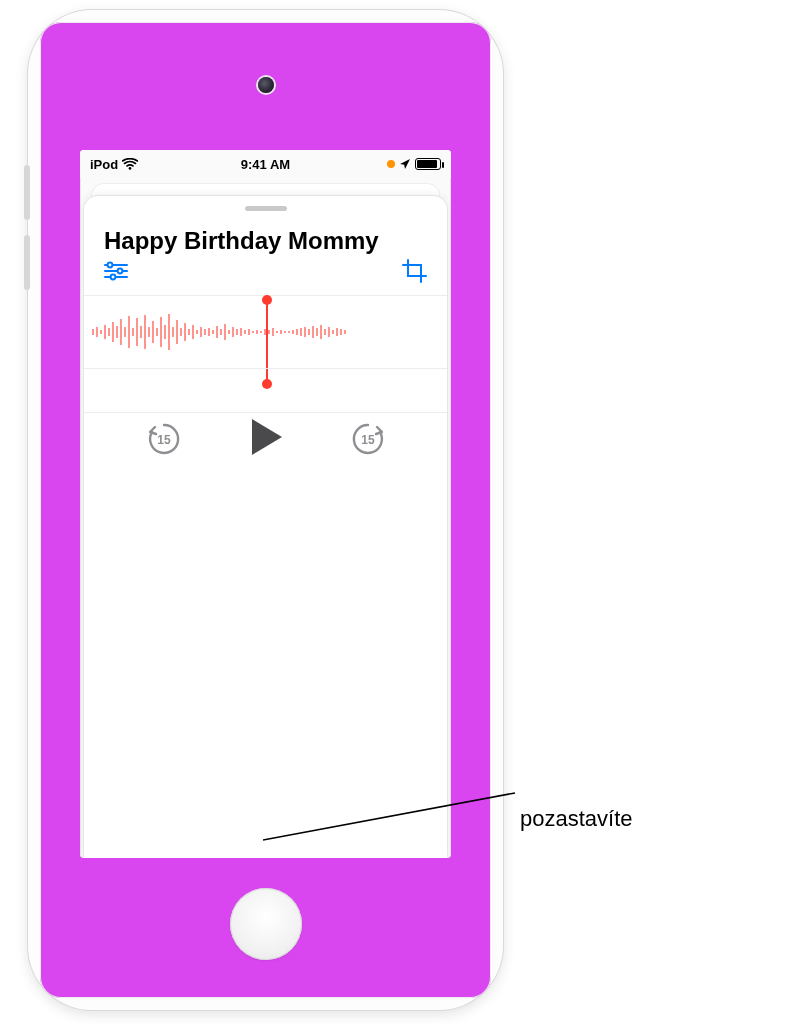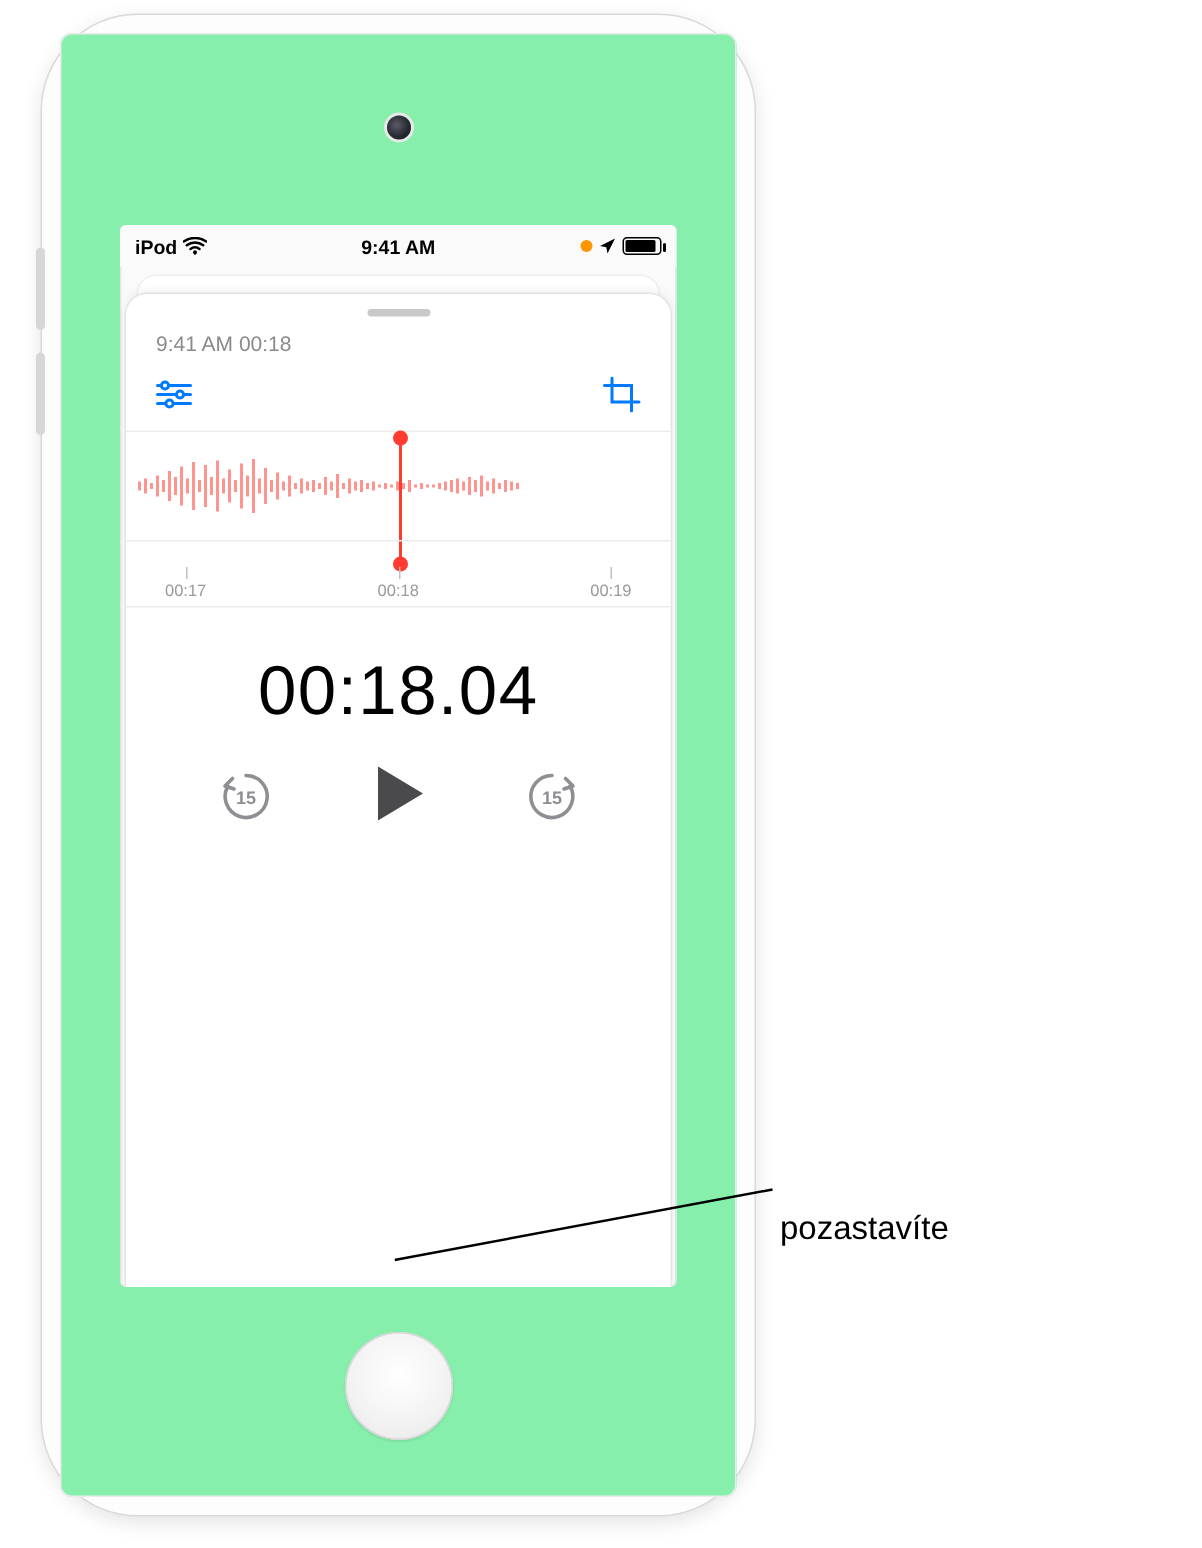--- a/index.html
+++ b/index.html
@@ -17,22 +17,22 @@
     top: 10px;
     width: 475px;
     height: 1000px;
     border-radius: 64px;
     background: #fdfdfd;
     box-shadow: 0 0 0 1px #d9d9d9, 0 4px 14px rgba(0,0,0,.12);
   }
   .device-inner {
     position: absolute;
     inset: 12px;
-    border-radius: 8px;
-    background: #86efac;
+    border-radius: 21px;
+    background: #d946ef;
     box-shadow: inset 0 0 0 1px #ebebeb;
   }
   .side-btn {
     position: absolute;
     left: -4px;
     width: 6px;
     border-radius: 3px;
     background: #d7d7d7;
   }
   .side-btn.b1 { top: 155px; height: 55px; }
@@ -275,24 +275,21 @@
               </span>
           </span>
         </div>
       </div>
 
       <div class="under-card"></div>
 
       <div class="sheet">
         <div class="grabber"></div>
 
-        <div class="rec-meta">
-          <span>9:41 AM</span>
-          <span>00:18</span>
-        </div>
+        <div class="rec-title">Happy Birthday Mommy</div>
 
         <div class="toolbar">
           <div class="tbtn">
             <svg width="26" height="20" viewBox="0 0 26 20" fill="none" stroke-width="2" stroke-linecap="round">
               <line x1="2" y1="4" x2="24" y2="4"></line>
               <line x1="2" y1="10" x2="24" y2="10"></line>
               <line x1="2" y1="16" x2="24" y2="16"></line>
               <circle cx="7" cy="4" r="2.4" fill="#fff"></circle>
               <circle cx="17" cy="10" r="2.4" fill="#fff"></circle>
               <circle cx="10" cy="16" r="2.4" fill="#fff"></circle>
@@ -370,28 +367,22 @@
                 <span class="bar" style="height: 6px;"></span>
                 <span class="bar" style="height: 10px;"></span>
                 <span class="bar" style="height: 4px;"></span>
                 <span class="bar" style="height: 8px;"></span>
                 <span class="bar" style="height: 6px;"></span>
                 <span class="bar" style="height: 4px;"></span>
               </div>
           </div>
           <div class="playhead"></div>
           <div class="wave-bottom"></div>
-          <div class="ticks">
-            <span class="tick">00:17</span>
-            <span class="tick">00:18</span>
-            <span class="tick">00:19</span>
-          </div>
-        </div>
-
-        <div class="timer">00:18.04</div>
+        </div>
+
 
         <div class="transport">
           <div class="skip">
             <svg width="40" height="40" viewBox="0 0 40 40">
               <path d="M20 6 A14 14 0 1 1 8 13" fill="none" stroke="#8e8e93" stroke-width="2.4" stroke-linecap="round"></path>
               <path d="M11 8 L6 13 L12 15" fill="none" stroke="#8e8e93" stroke-width="2.4" stroke-linecap="round" stroke-linejoin="round"></path>
               <text x="20" y="25" text-anchor="middle" font-size="12" font-weight="600" fill="#8e8e93">15</text>
             </svg>
           </div>
           <div class="play">

